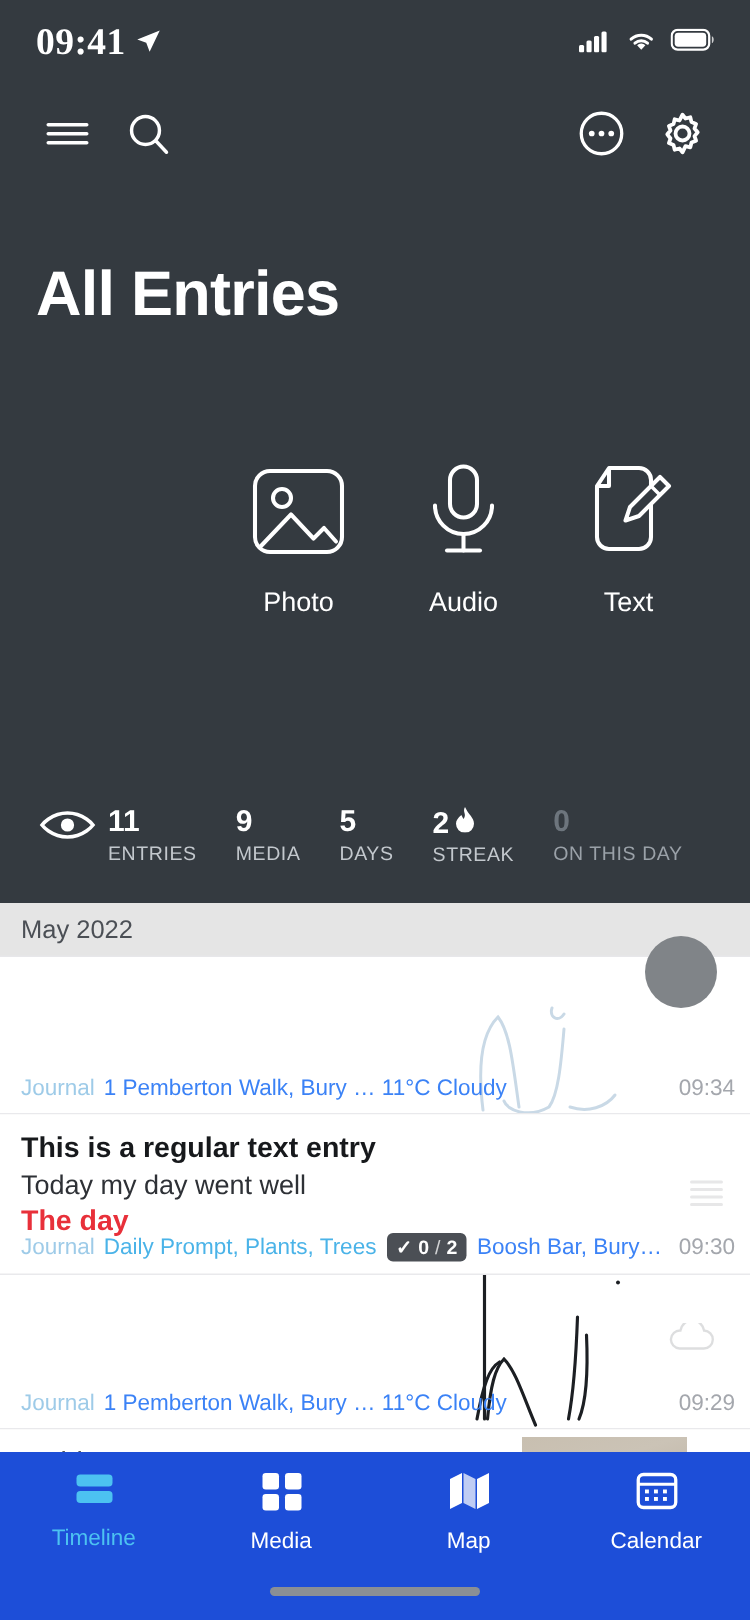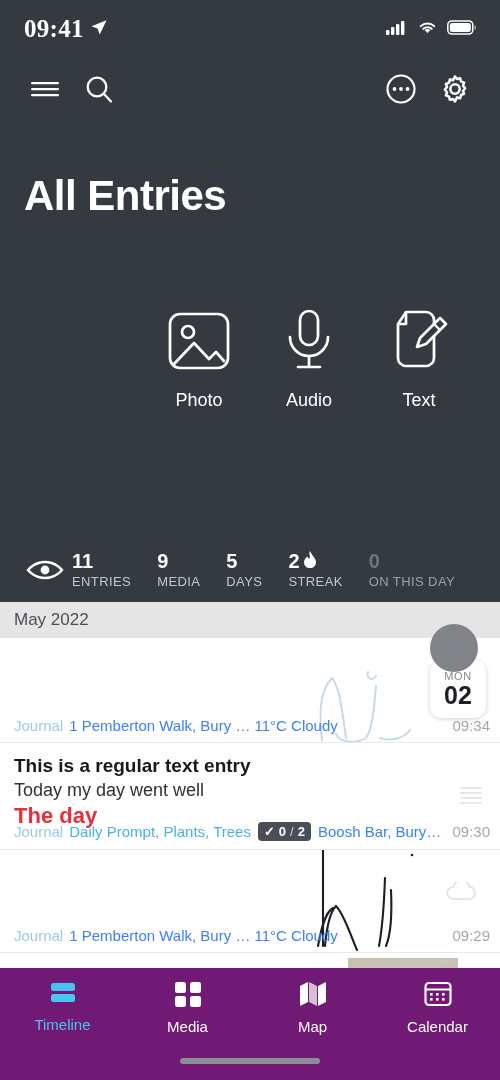--- a/index.html
+++ b/index.html
@@ -36,21 +36,21 @@
   .actions {
     display:flex; justify-content:flex-end; align-items:flex-end;
     margin-top:88px; padding:0 26px;
   }
   .action { display:flex; flex-direction:column; align-items:center; width:110px; }
   .action-label { color:#fff; font-size:18px; margin-top:14px; }
 
   
   .stats {
     position:absolute; left:0; right:0; top:538px;
-    height:64px; display:flex; align-items:center; padding:0 14px 0 18px;
+    height:64px; display:flex; align-items:flex-start; padding:0 14px 0 18px;
   }
   .stat-eye { width:54px; display:flex; justify-content:center; align-items:center; }
   .stat { display:flex; flex-direction:column; align-items:flex-start; margin-right:26px; }
   .stat-num { color:#fff; font-size:20px; font-weight:bold; line-height:1.05; display:flex; align-items:center; gap:3px;}
   .stat-cap { color:#c3c8cd; font-size:13px; letter-spacing:.4px; margin-top:2px; }
   .stat.dim .stat-num { color:#6d757d; }
   .stat.dim .stat-cap { color:#9aa1a8; }
   .stat.on-this-day { margin-right:0; }
 
   
@@ -99,40 +99,40 @@
 
   .avatar {
     position:absolute; right:22px; top:-14px; width:48px; height:48px;
     border-radius:50%; background:#808488; z-index:5;
   }
 
   
   .entry-text { padding:12px 14px 8px 14px; height:107px; }
   .et-title { font-size:19px; font-weight:bold; color:#17191c; line-height:1.18; }
   .et-body  { font-size:18px; color:#2e3136; line-height:1.25; margin-top:2px; }
-  .et-accent{ font-size:22px; font-weight:bold; color:#e8303a; line-height:1.22; margin-top:1px; }
+  .et-accent{ font-size:19px; font-weight:bold; color:#e8303a; line-height:1.22; margin-top:1px; }
   .et-lines {
     position:absolute; right:18px; top:44px; width:22px; opacity:.13;
   }
   .et-lines i { display:block; height:2px; background:#4b4f55; margin-bottom:3px; border-radius:1px;}
 
   
   .entry-video { height:46px; display:flex; align-items:center; padding:0 14px; }
   .ev-title { font-size:19px; color:#17191c; }
   .video-thumb {
     position:absolute; right:42px; top:5px; width:110px; height:44px;
     background:linear-gradient(160deg,#c8bfb0 0%,#cbc3b6 45%,#bdb3a4 100%);
   }
 
   .weather-cloud { position:absolute; right:22px; top:32px; opacity:.18; }
 
   
   .tabbar {
     position:absolute; left:0; right:0; bottom:0; height:112px;
-    background:#701a75; display:flex; align-items:flex-start; padding-top:12px;
+    background:#1d4ed8; display:flex; align-items:flex-start; padding-top:12px;
   }
   .tab { flex:1; display:flex; flex-direction:column; align-items:center; }
   .tab-label { font-size:15px; color:#fff; margin-top:6px; }
   .tab.active .tab-label { color:#4cc2f1; }
   .home-indicator {
     position:absolute; left:50%; transform:translateX(-50%); bottom:16px;
     width:140px; height:6px; border-radius:3px; background:#8a8f95;
   }
 </style>
 </head>
@@ -301,24 +301,20 @@
         <svg width="500" height="105" viewBox="0 0 500 105">
           <g stroke="#c9d9e6" stroke-width="2" fill="none" stroke-linecap="round">
             <path d="M322 102 C318 70, 322 50, 332 40 C340 50, 342 72, 346 100"></path>
             <path d="M368 34 C366 40, 372 44, 376 38"></path>
             <path d="M376 48 C374 72, 372 92, 366 100 C352 108, 338 102, 336 96"></path>
             <path d="M380 100 C392 104, 404 100, 410 92"></path>
           </g>
         </svg>
       </div>
       <div class="avatar"></div>
-      <div class="date-chip">
-        <span class="date-dow">MON</span>
-        <span class="date-day">02</span>
-      </div>
       <div class="entry-meta">
         <span class="meta-journal">Journal</span>
         <span class="meta-text">1 Pemberton Walk, Bury … 11°C Cloudy</span>
         <span class="meta-time">09:34</span>
       </div>
     </div>
 
     <div class="entry entry-text">
       <div class="et-title">This is a regular text entry</div>
       <div class="et-body">Today my day went well</div>

